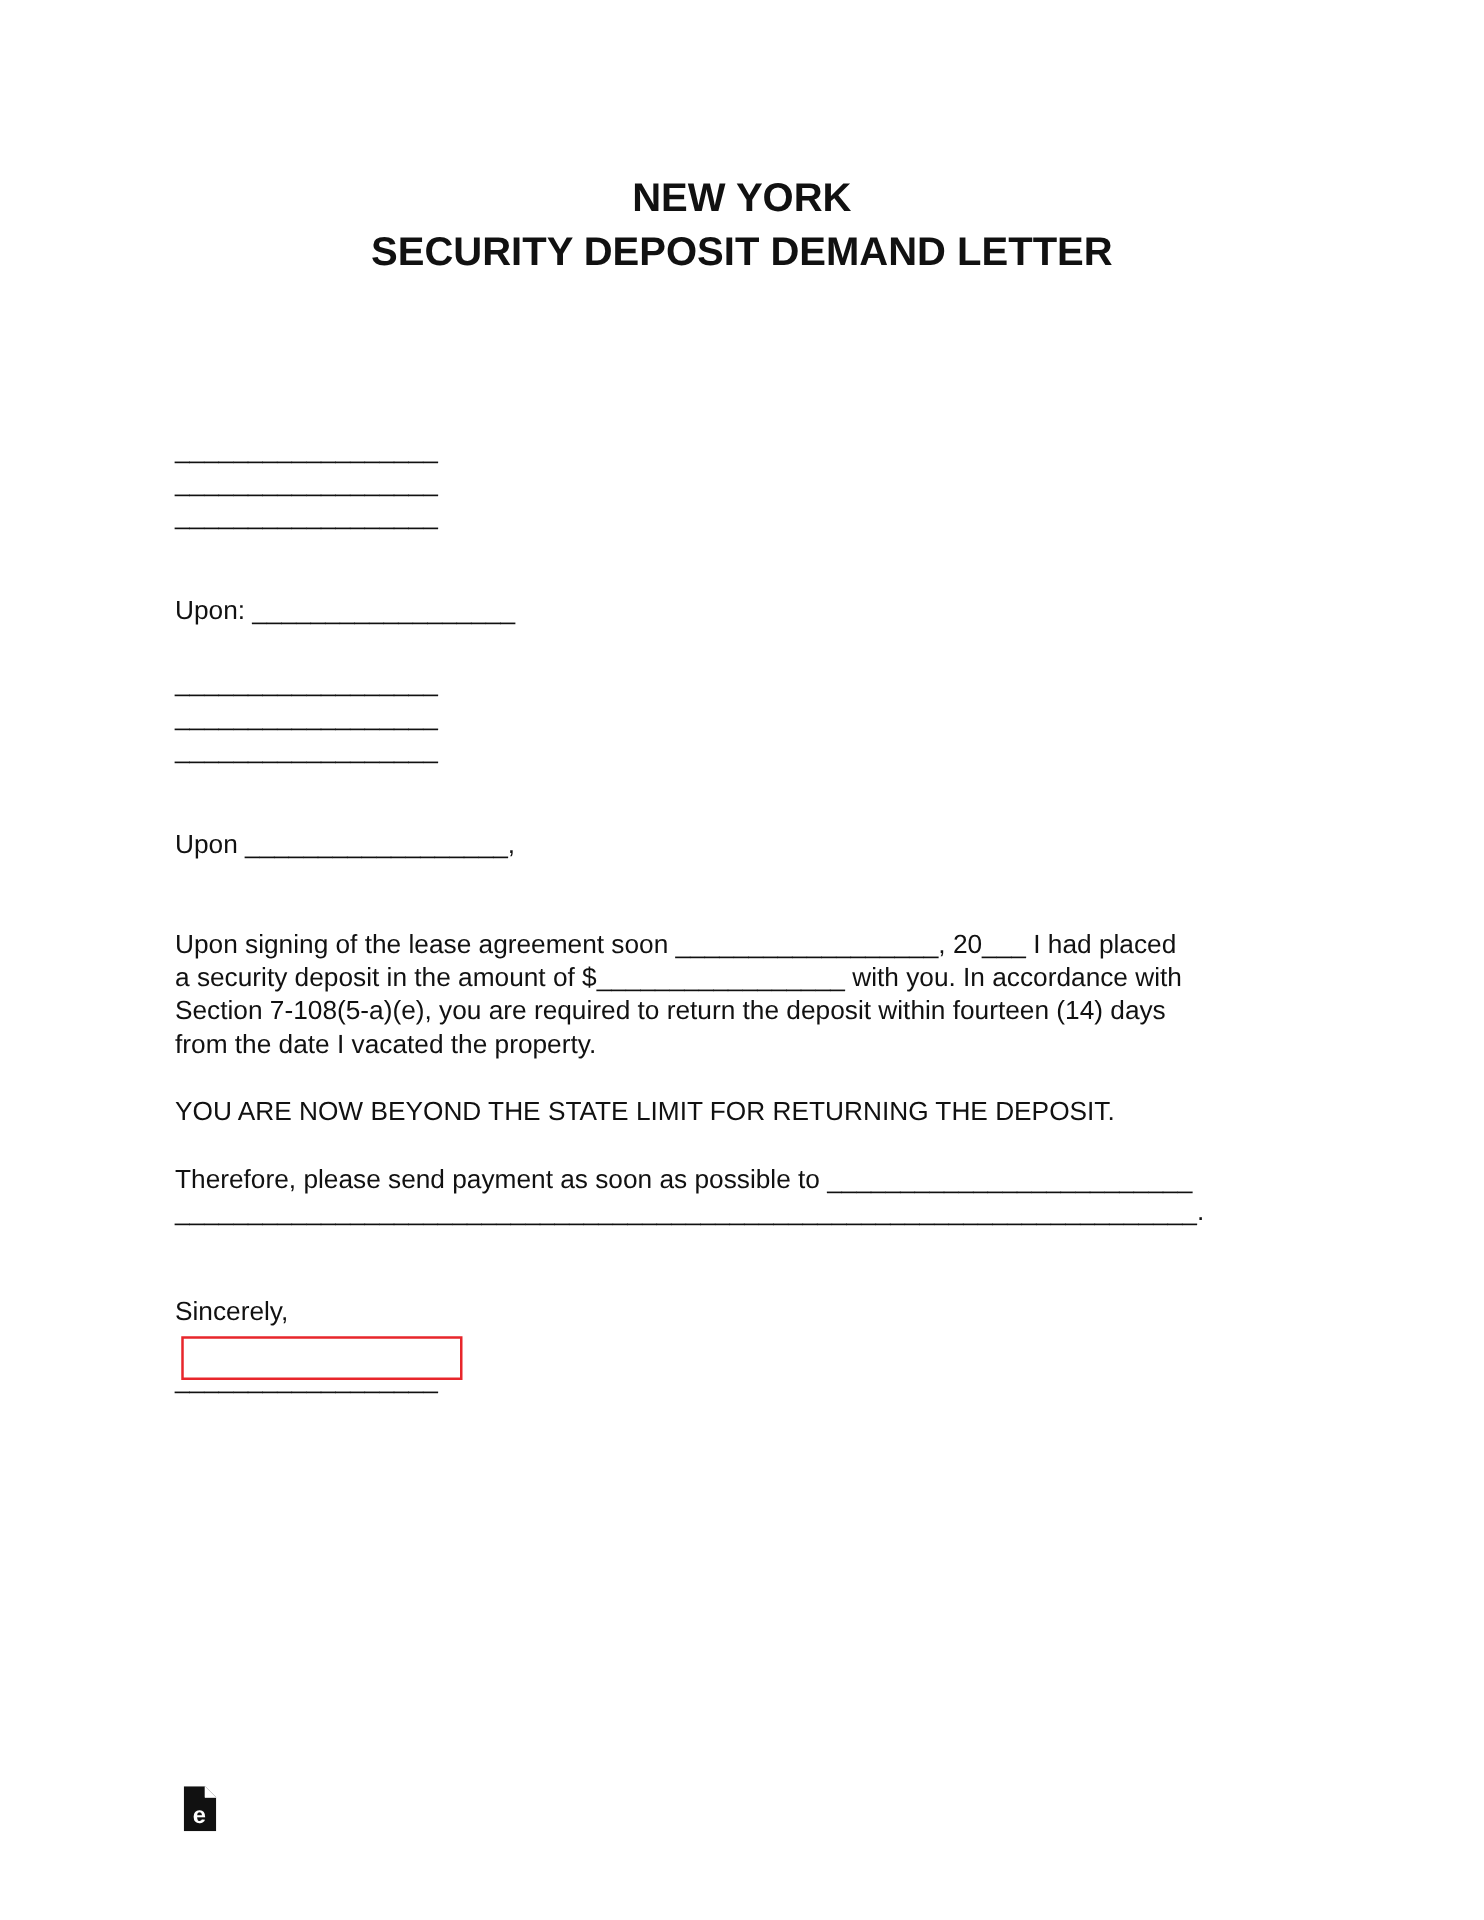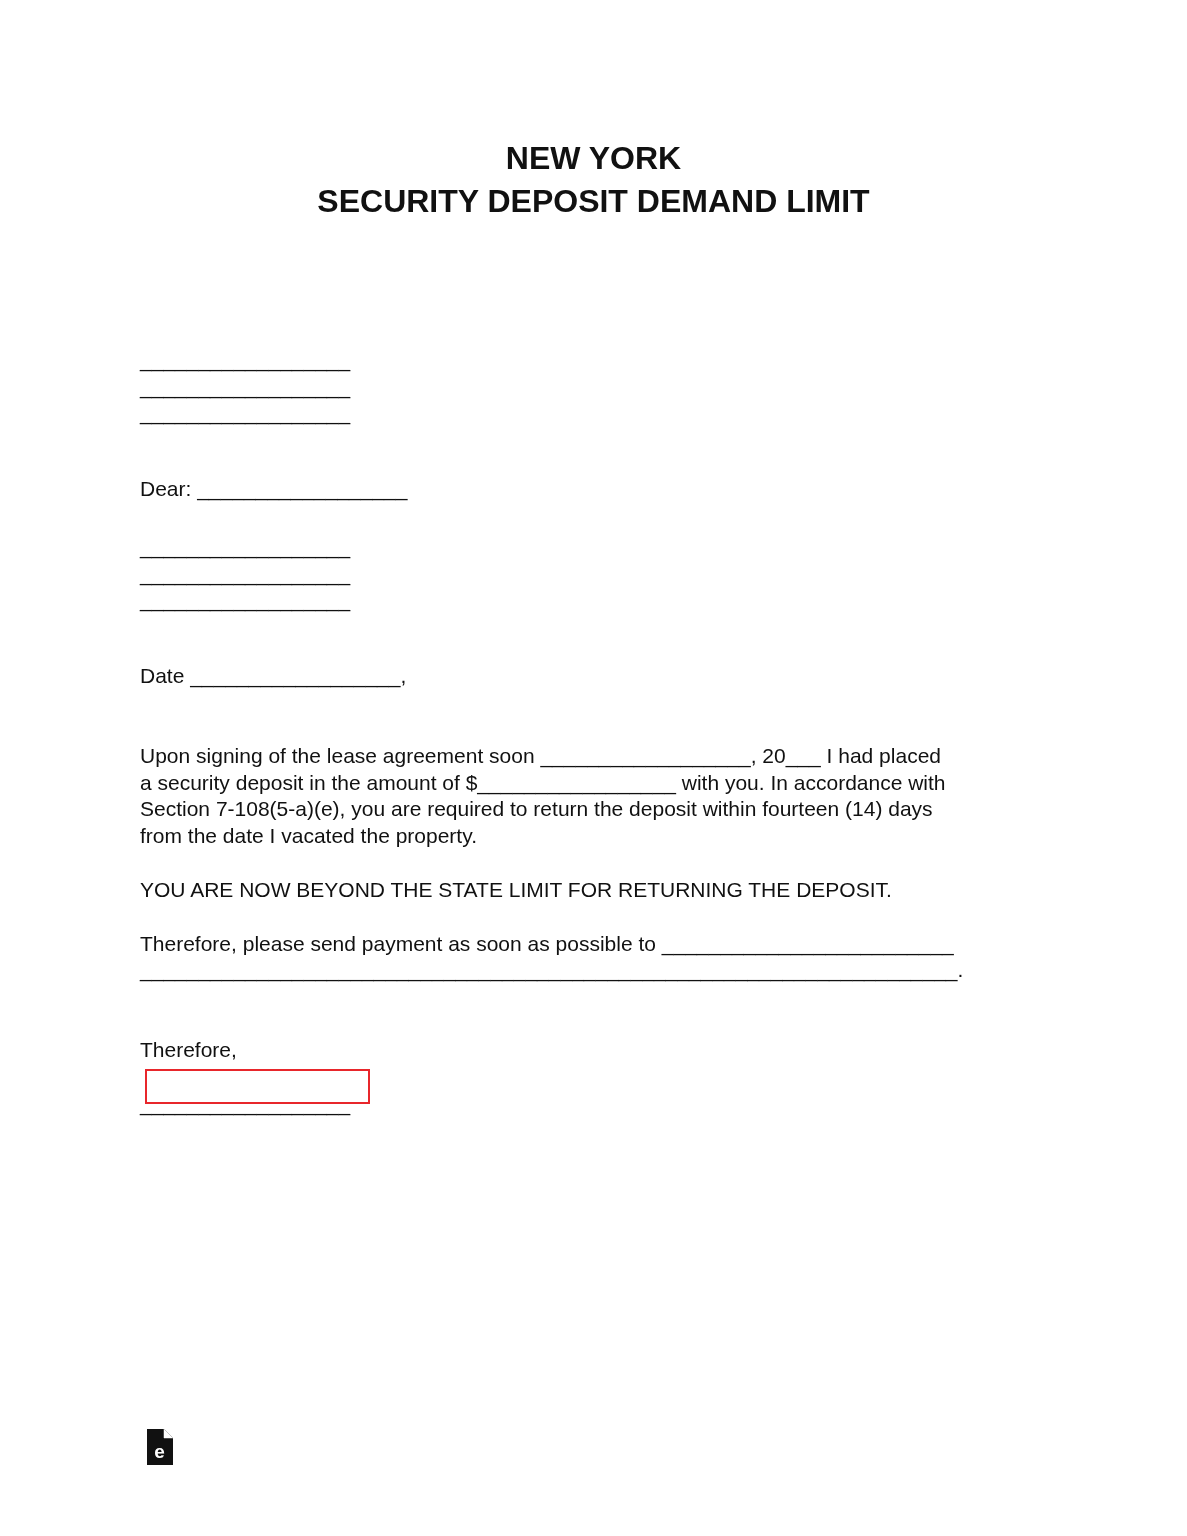--- a/index.html
+++ b/index.html
@@ -13,45 +13,45 @@
     .bold { font-weight: normal; }
     .sig-box { position: absolute; left: 145px; top: 1069px; width: 225px; height: 35px;
                border: 2px solid #e8262b; box-sizing: border-box; background: transparent; }
     .logo { position: absolute; left: 147px; top: 1429px; width: 26px; height: 36px; }
   </style>
 </head>
 <body>
 
 <div>
   <div class="title t1">NEW YORK</div>
-  <div class="title t2">SECURITY DEPOSIT DEMAND LIMIT</div>
+  <div class="title t2">SECURITY DEPOSIT DEMAND LETTER</div>
 
   <div class="line" style="top:347px">__________________</div>
   <div class="line" style="top:374px">__________________</div>
   <div class="line" style="top:400px">__________________</div>
 
-  <div class="line" style="top:476px">Dear: __________________</div>
+  <div class="line" style="top:476px">Upon: __________________</div>
 
   <div class="line" style="top:534px">__________________</div>
   <div class="line" style="top:561px">__________________</div>
   <div class="line" style="top:587px">__________________</div>
 
-  <div class="line" style="top:663px">Date __________________,</div>
+  <div class="line" style="top:663px">Upon __________________,</div>
 
   <div class="line" style="top:743px">Upon signing of the lease agreement soon __________________, 20___ I had placed</div>
   <div class="line" style="top:770px">a security deposit in the amount of $_________________ with you. In accordance with</div>
   <div class="line" style="top:796px">Section 7-108(5-a)(e), you are required to return the deposit within fourteen (14) days</div>
   <div class="line" style="top:823px">from the date I vacated the property.</div>
 
   <div class="line bold" style="top:877px">YOU ARE NOW BEYOND THE STATE LIMIT FOR RETURNING THE DEPOSIT.</div>
 
   <div class="line" style="top:931px">Therefore, please send payment as soon as possible to _________________________</div>
   <div class="line" style="top:957px">______________________________________________________________________.</div>
 
-  <div class="line" style="top:1037px">Therefore,</div>
+  <div class="line" style="top:1037px">Sincerely,</div>
   <div class="sig-box"></div>
   <div class="line" style="top:1091px">__________________</div>
 
   <svg class="logo" viewBox="0 0 26 36">
     <path d="M0 0 H17 L26 9 V36 H0 Z" fill="#111"></path>
     <path d="M17 0 V9 H26" fill="#fff" stroke="#fff" stroke-width="0.5"></path>
     <text x="12.5" y="29" text-anchor="middle" font-family="Liberation Sans, sans-serif" font-weight="bold" font-size="19" fill="#fff">e</text>
   </svg>
 </div>
 

